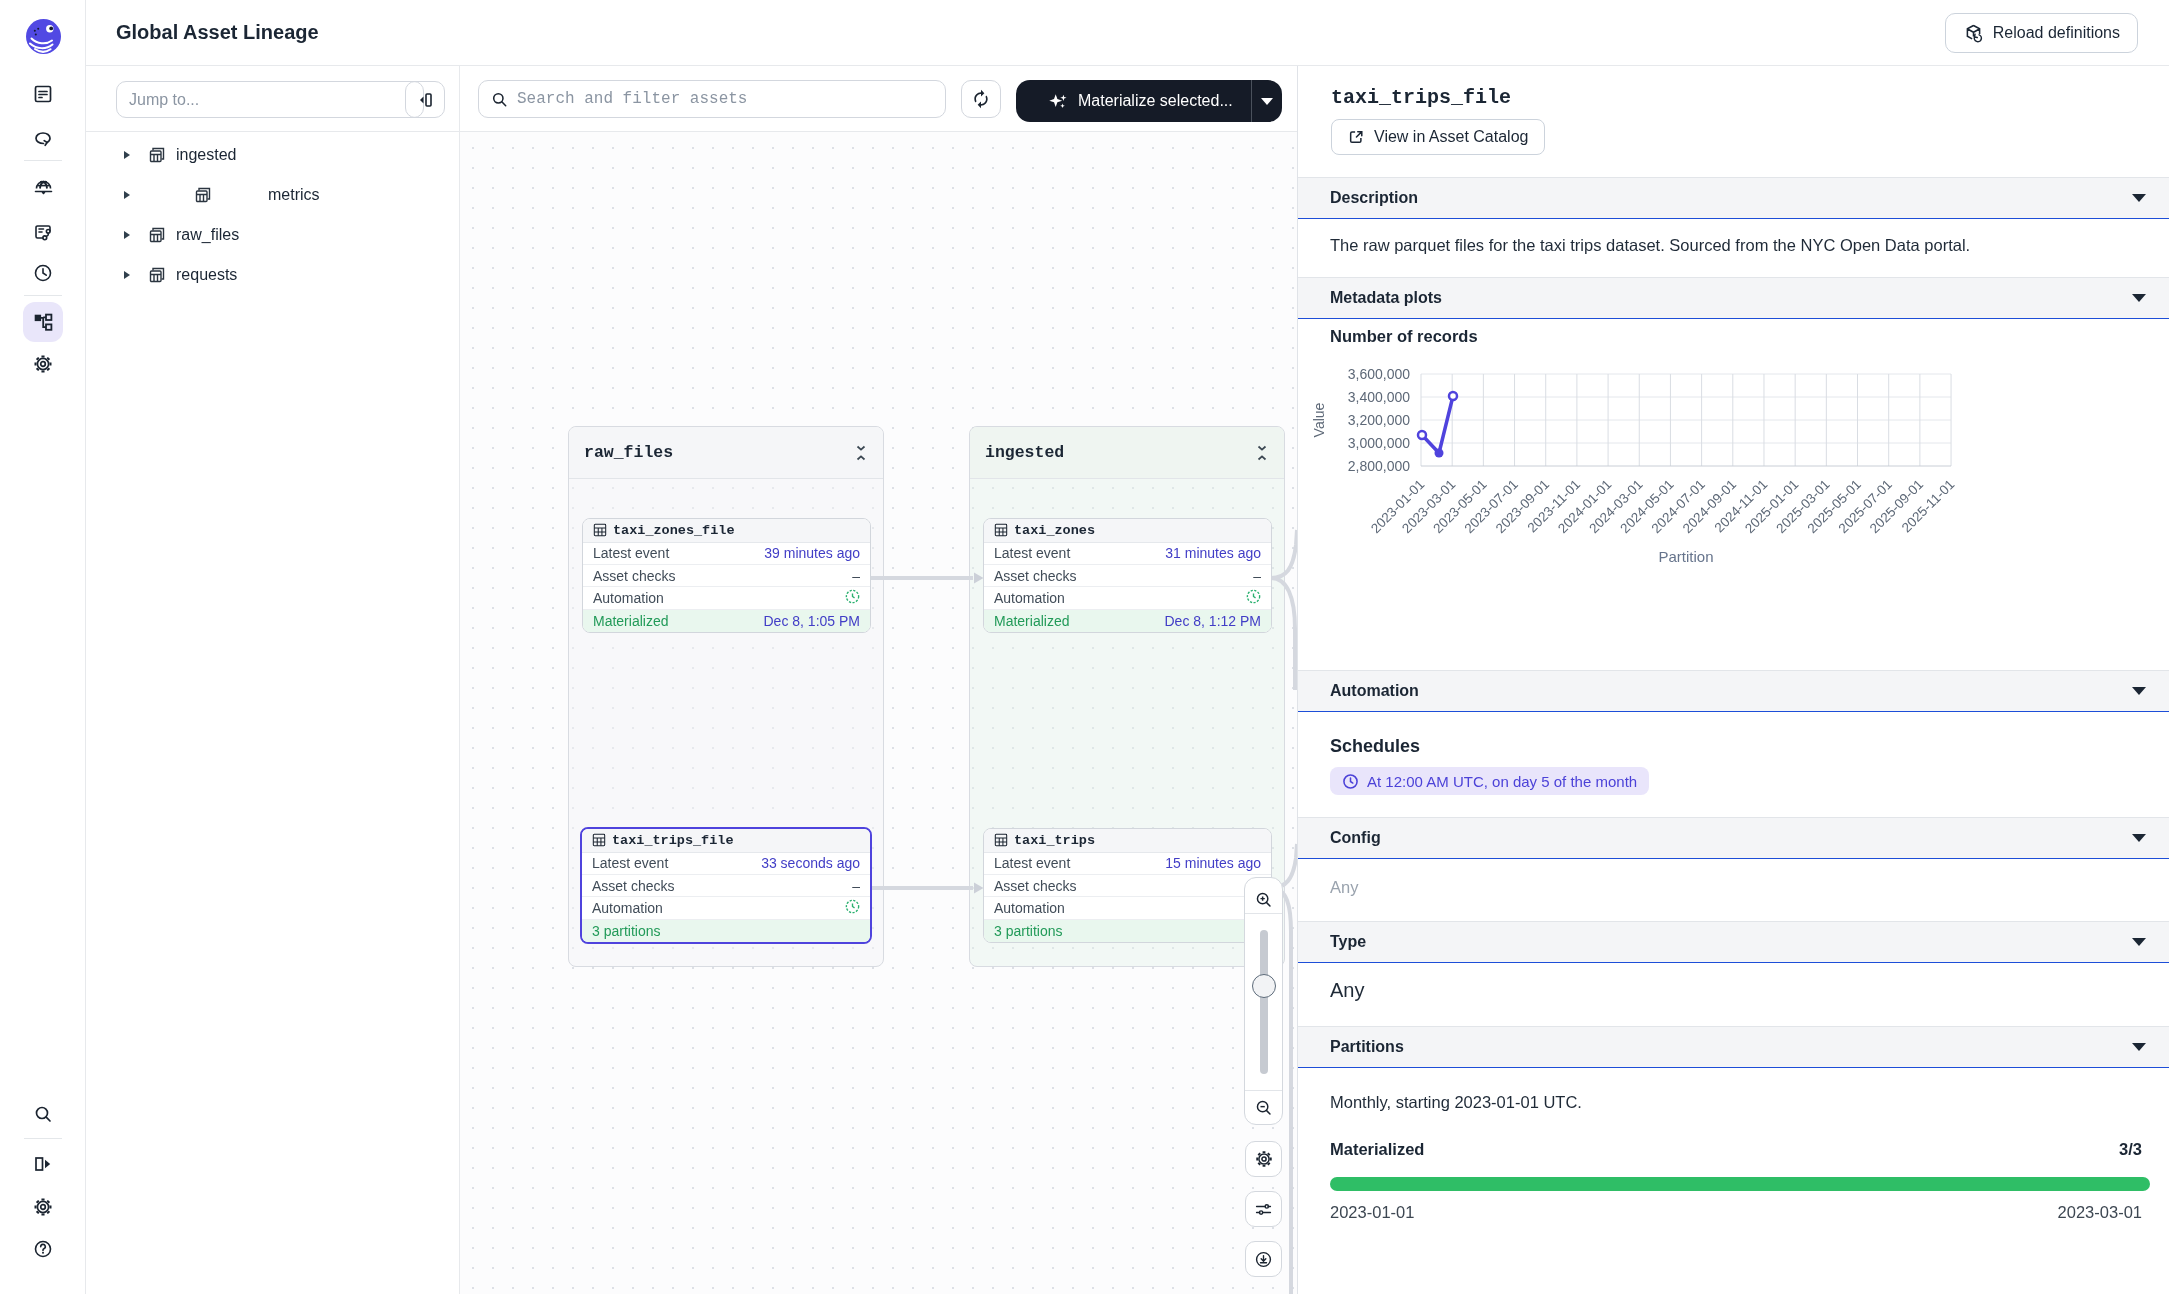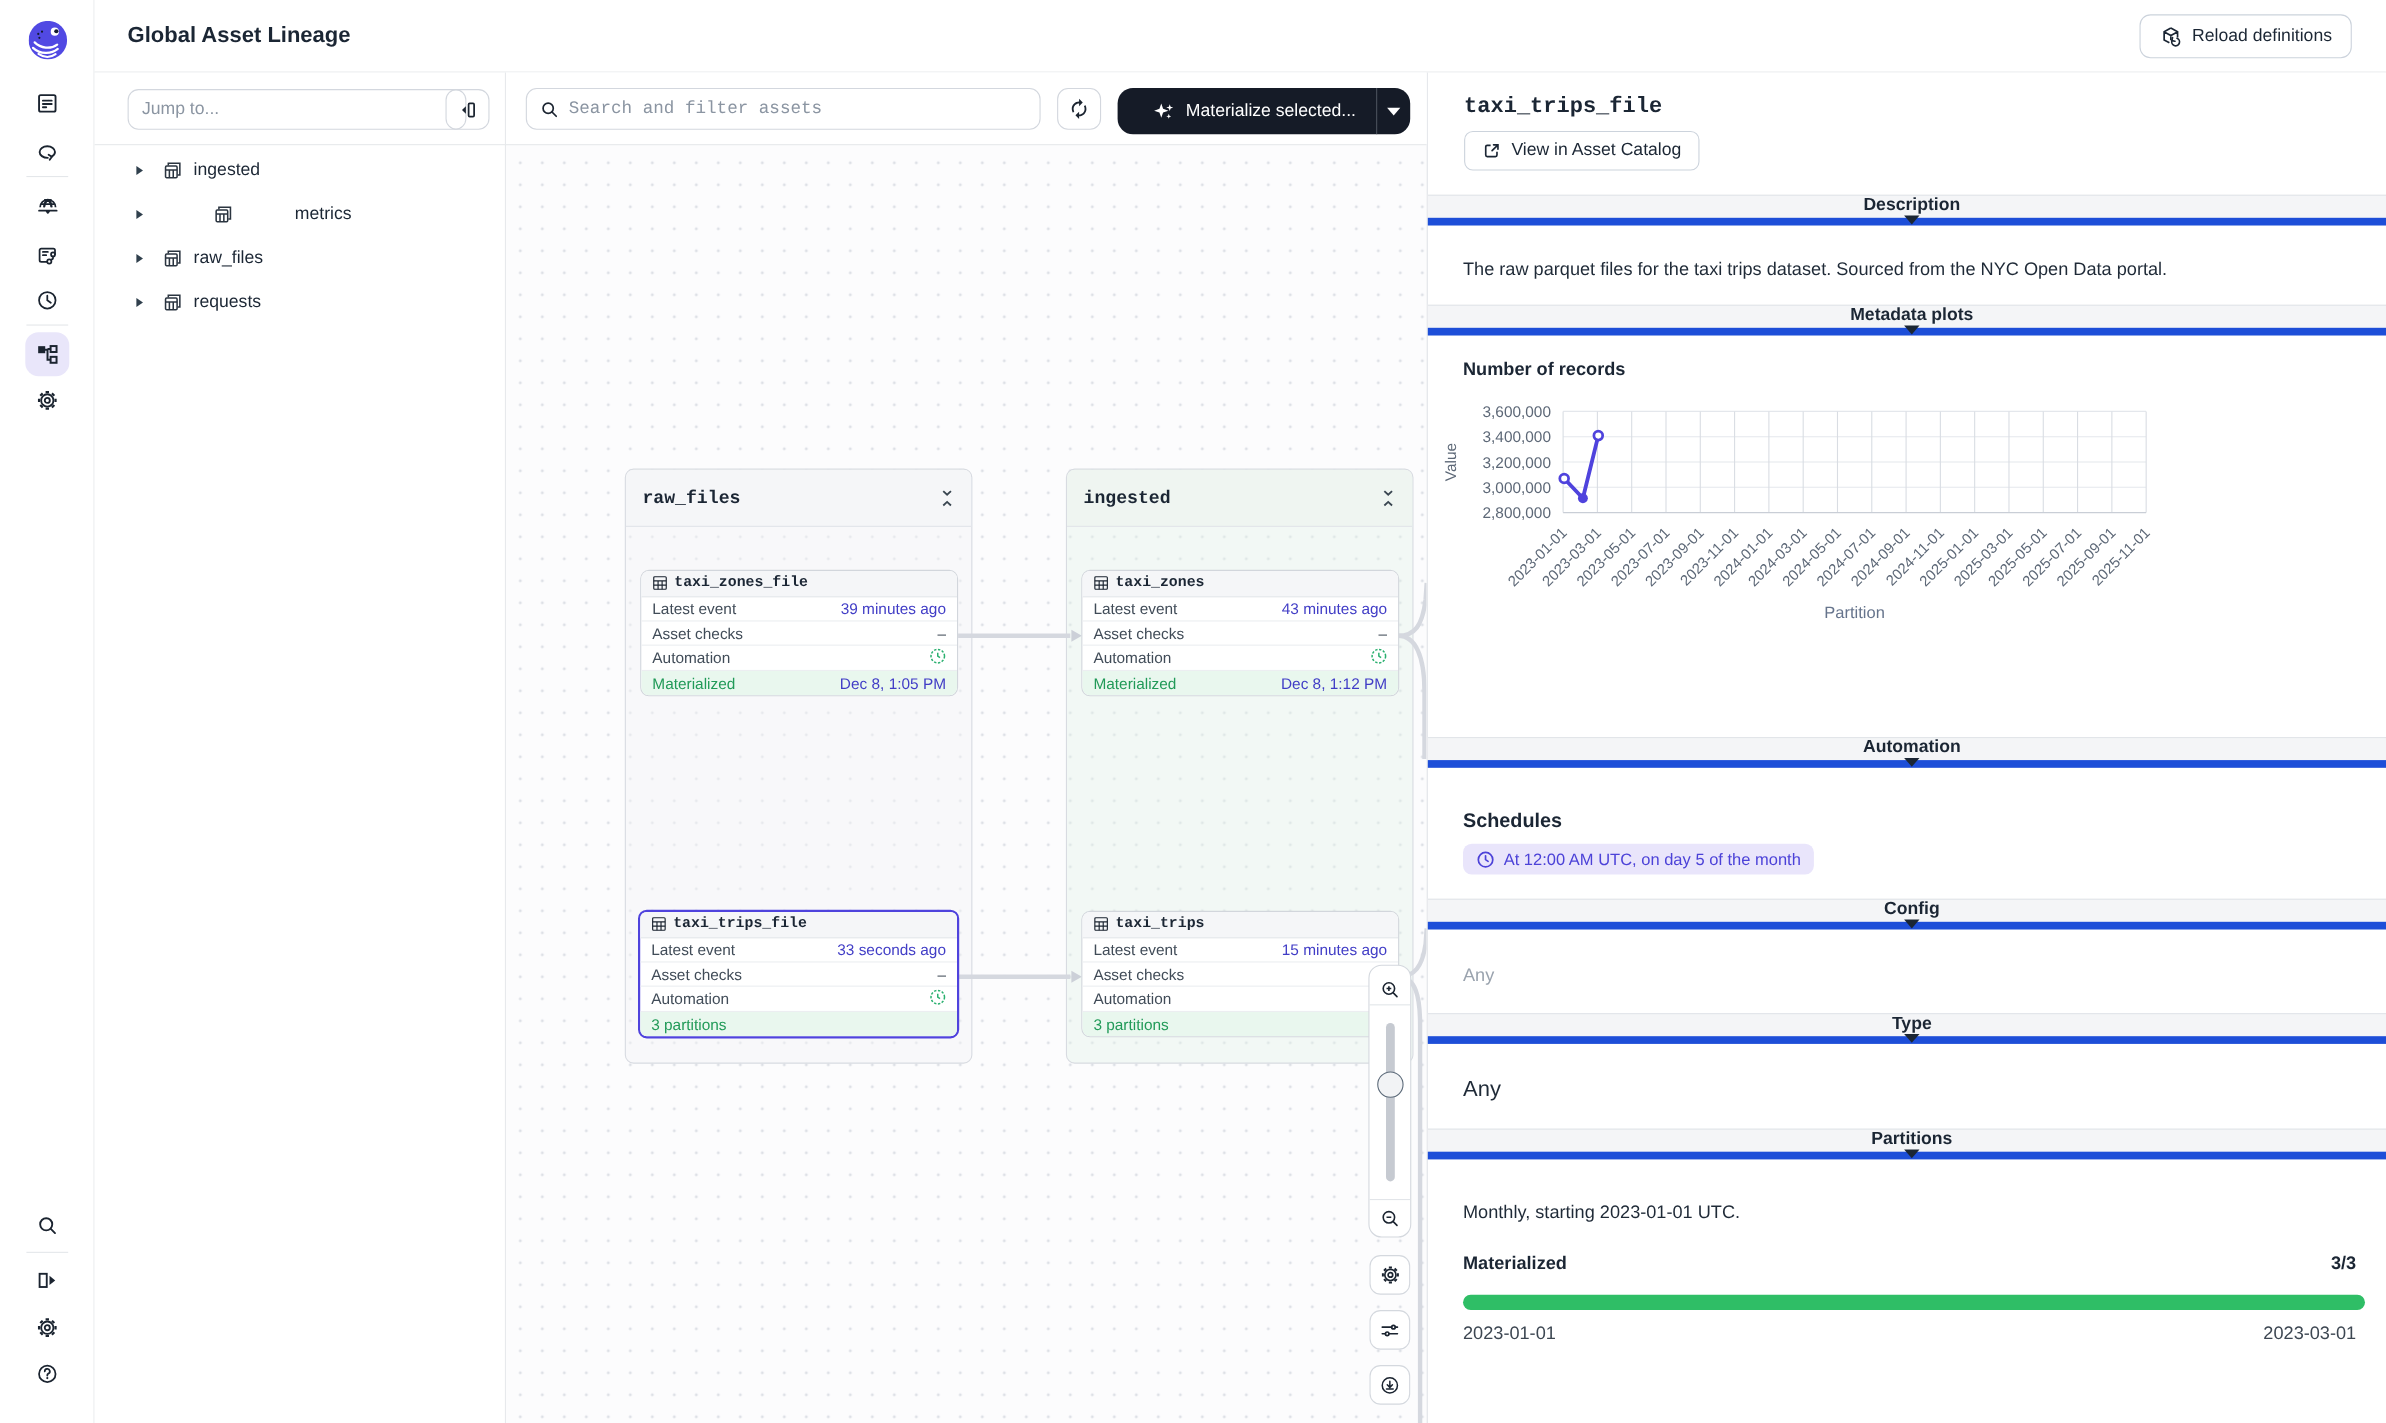--- a/index.html
+++ b/index.html
@@ -55,21 +55,21 @@
 .nrow .dash { color:#414c58; }
 
 #edges { position:absolute; left:0; top:0; width:837px; height:1162px; z-index:1; }
 
 
 #zoompanel { position:absolute; left:784px; top:745px; width:39px; height:248px; background:#fff; border:1px solid #d4d8de; border-radius:12px; z-index:6; display:flex; flex-direction:column; align-items:center; }
 .zbtn { position:absolute; left:785px; width:37px; height:36px; background:#fff; border:1px solid #d4d8de; border-radius:10px; display:flex; align-items:center; justify-content:center; z-index:6; }
 
 
 #rightpanel { position:absolute; left:1297px; top:66px; width:872px; height:1228px; background:#fff; border-left:1px solid #e0e3e8; }
-.secbar { position:absolute; left:0; width:872px; height:28px; background:#f4f5f7; border-top:1px solid #e2e5e9; border-bottom:7px solid #1d4ed8; display:flex; align-items:center; justify-content:space-between; padding:0 24px 0 32px;flex-direction:column; }
+.secbar { position:absolute; left:0; width:872px; height:42px; background:#f4f5f7; border-top:1px solid #e2e5e9; border-bottom:1px solid #1d4ed8; display:flex; align-items:center; justify-content:space-between; padding:0 24px 0 32px; }
 .secbar .t { font-size:16px; font-weight:bold; }
 .seccaret { width:0; height:0; border-left:7px solid transparent; border-right:7px solid transparent; border-top:8px solid #1b2634; }
 </style>
 </head>
 <body>
 <div id="sidebar">
 
   <div class="abs" style="left:26px;top:19px;">
     <svg width="35" height="35" viewBox="0 0 35 35">
       <circle cx="17.5" cy="17.5" r="17.5" fill="#5149e3"></circle>
@@ -335,21 +335,21 @@
           <span></span>
         </div>
     </div>
     <div class="node" style="left:523px; top:386px; height:115px;">
       <div class="nhead"><svg width="14" height="14" viewBox="0 0 16 16" fill="none" stroke="#1b2430" stroke-width="1.2">
             <rect x="1.5" y="1.5" width="13" height="13" rx="1"></rect>
             <path d="M1.5 5.8 h13 M6 5.8 v8.7 M10.2 5.8 v8.7 M1.5 10.2 h13"></path>
           </svg>taxi_zones</div>
       <div class="nrow">
           <span>Latest event</span>
-          <span class="val">43 minutes ago</span>
+          <span class="val">31 minutes ago</span>
         </div>
       <div class="nrow">
           <span>Asset checks</span>
           <span class="dash">–</span>
         </div>
       <div class="nrow">
           <span>Automation</span>
           <span><svg width="15" height="15" viewBox="0 0 22 22" fill="none" stroke="#2ab06f" stroke-width="2">
               <circle cx="11" cy="11" r="9" stroke-dasharray="3.2 2.1"></circle>
               <path d="M11 6.5 V11 l3 2"></path>

